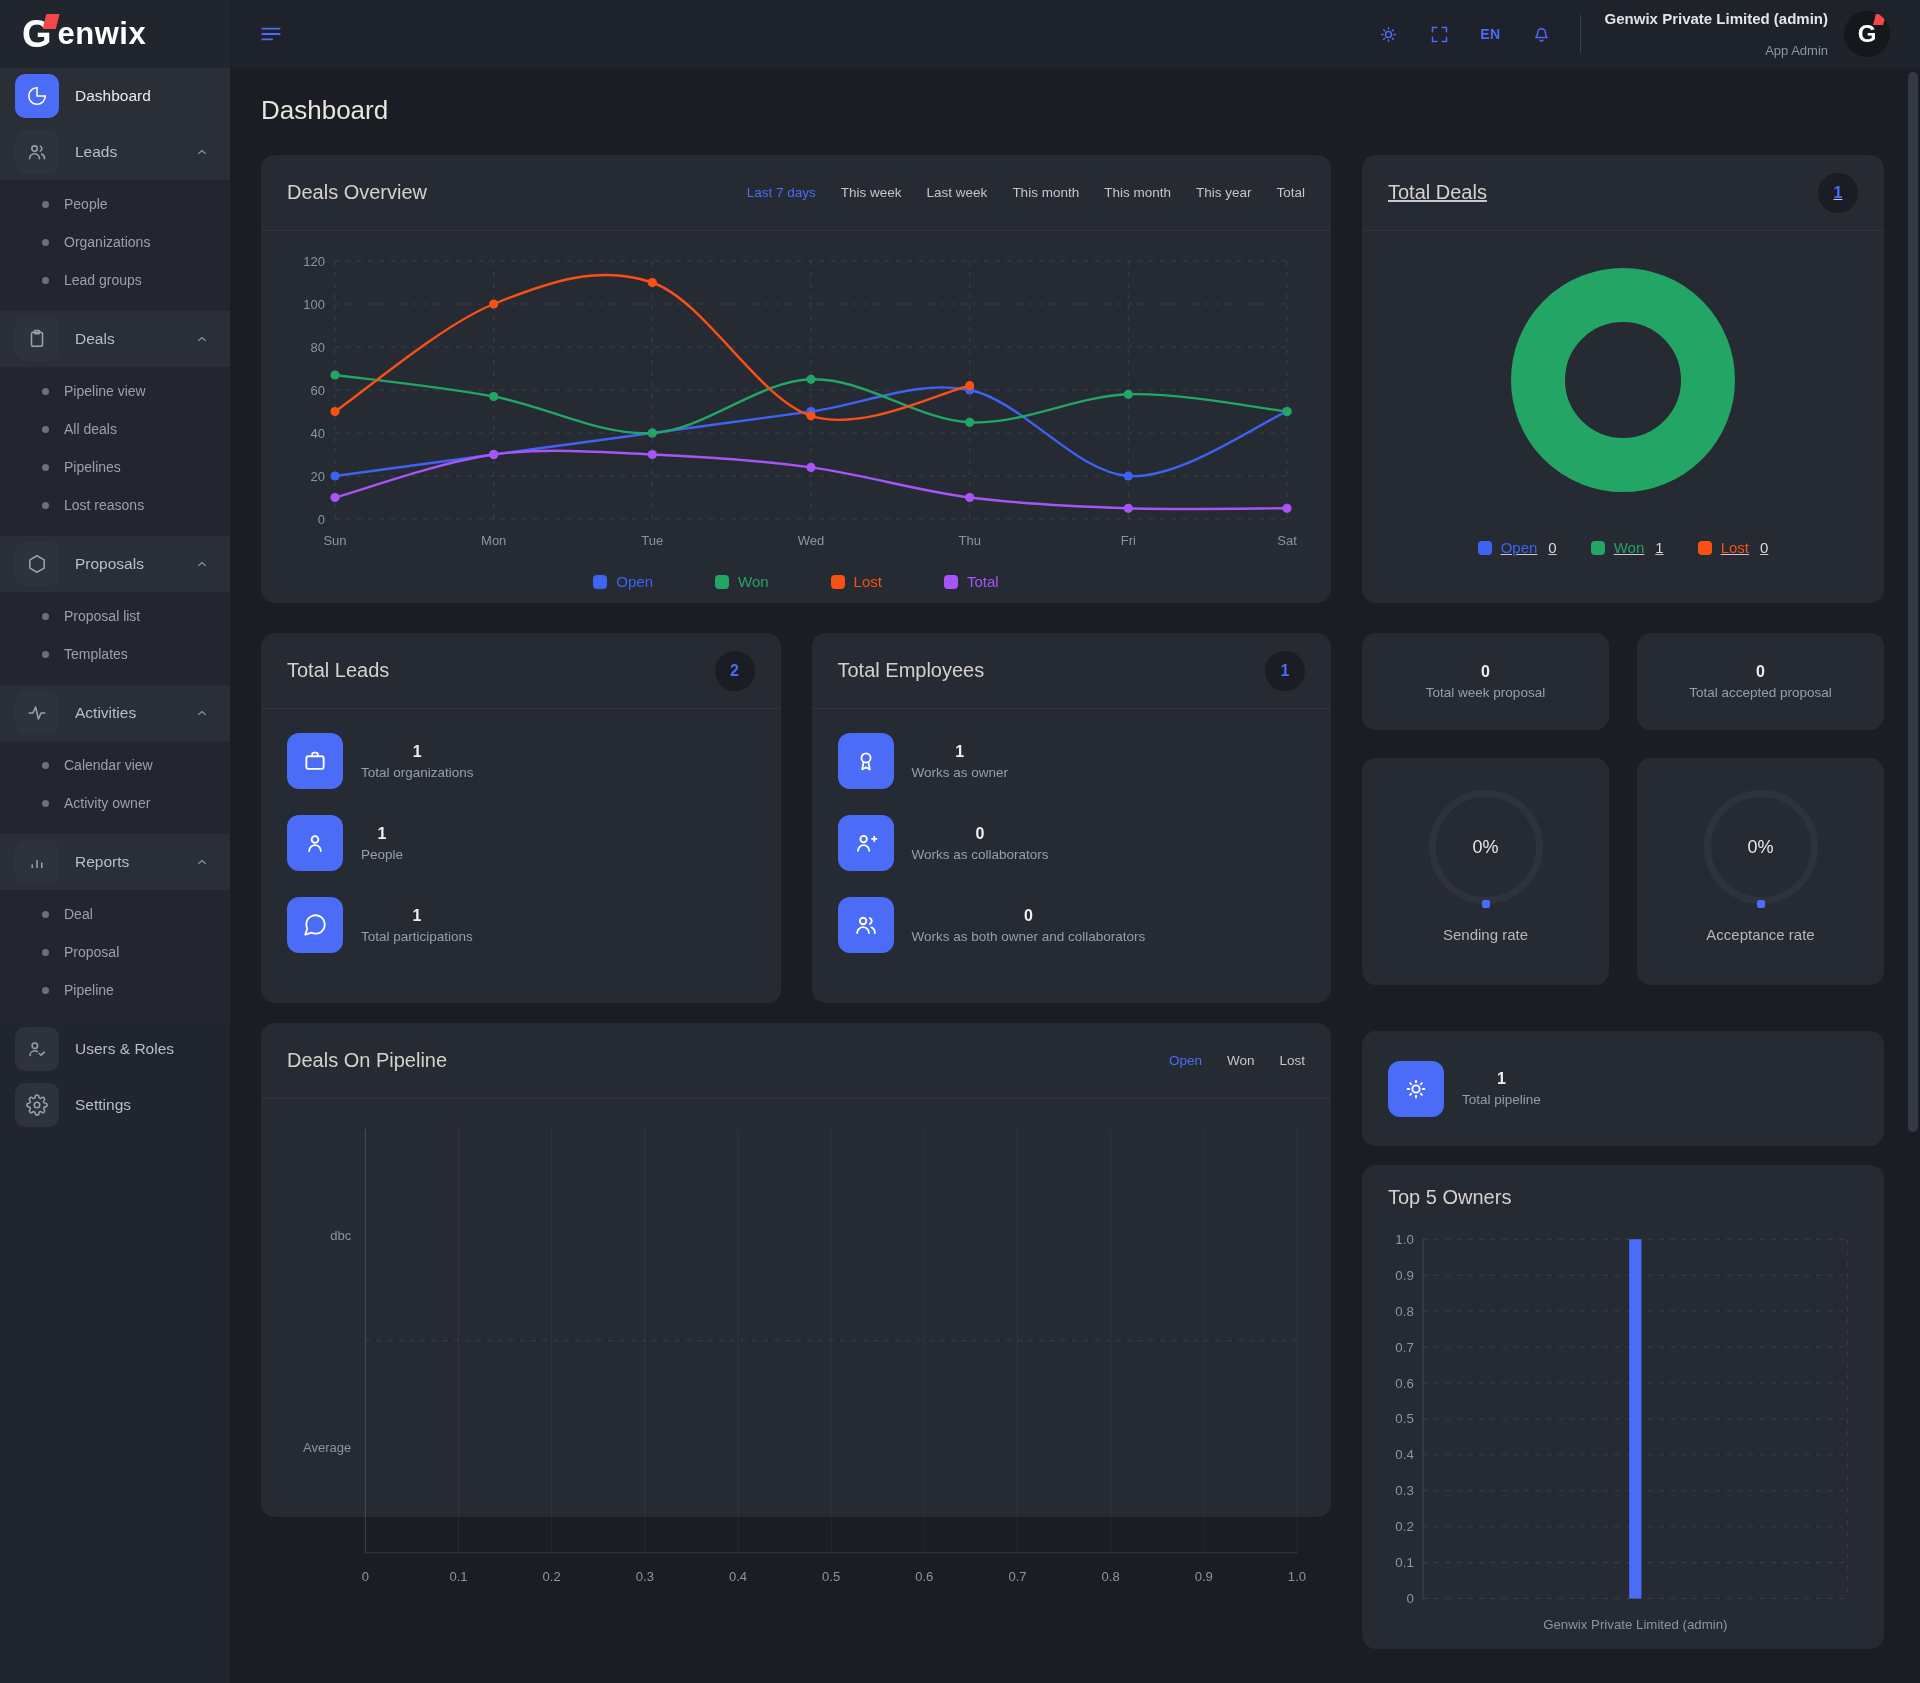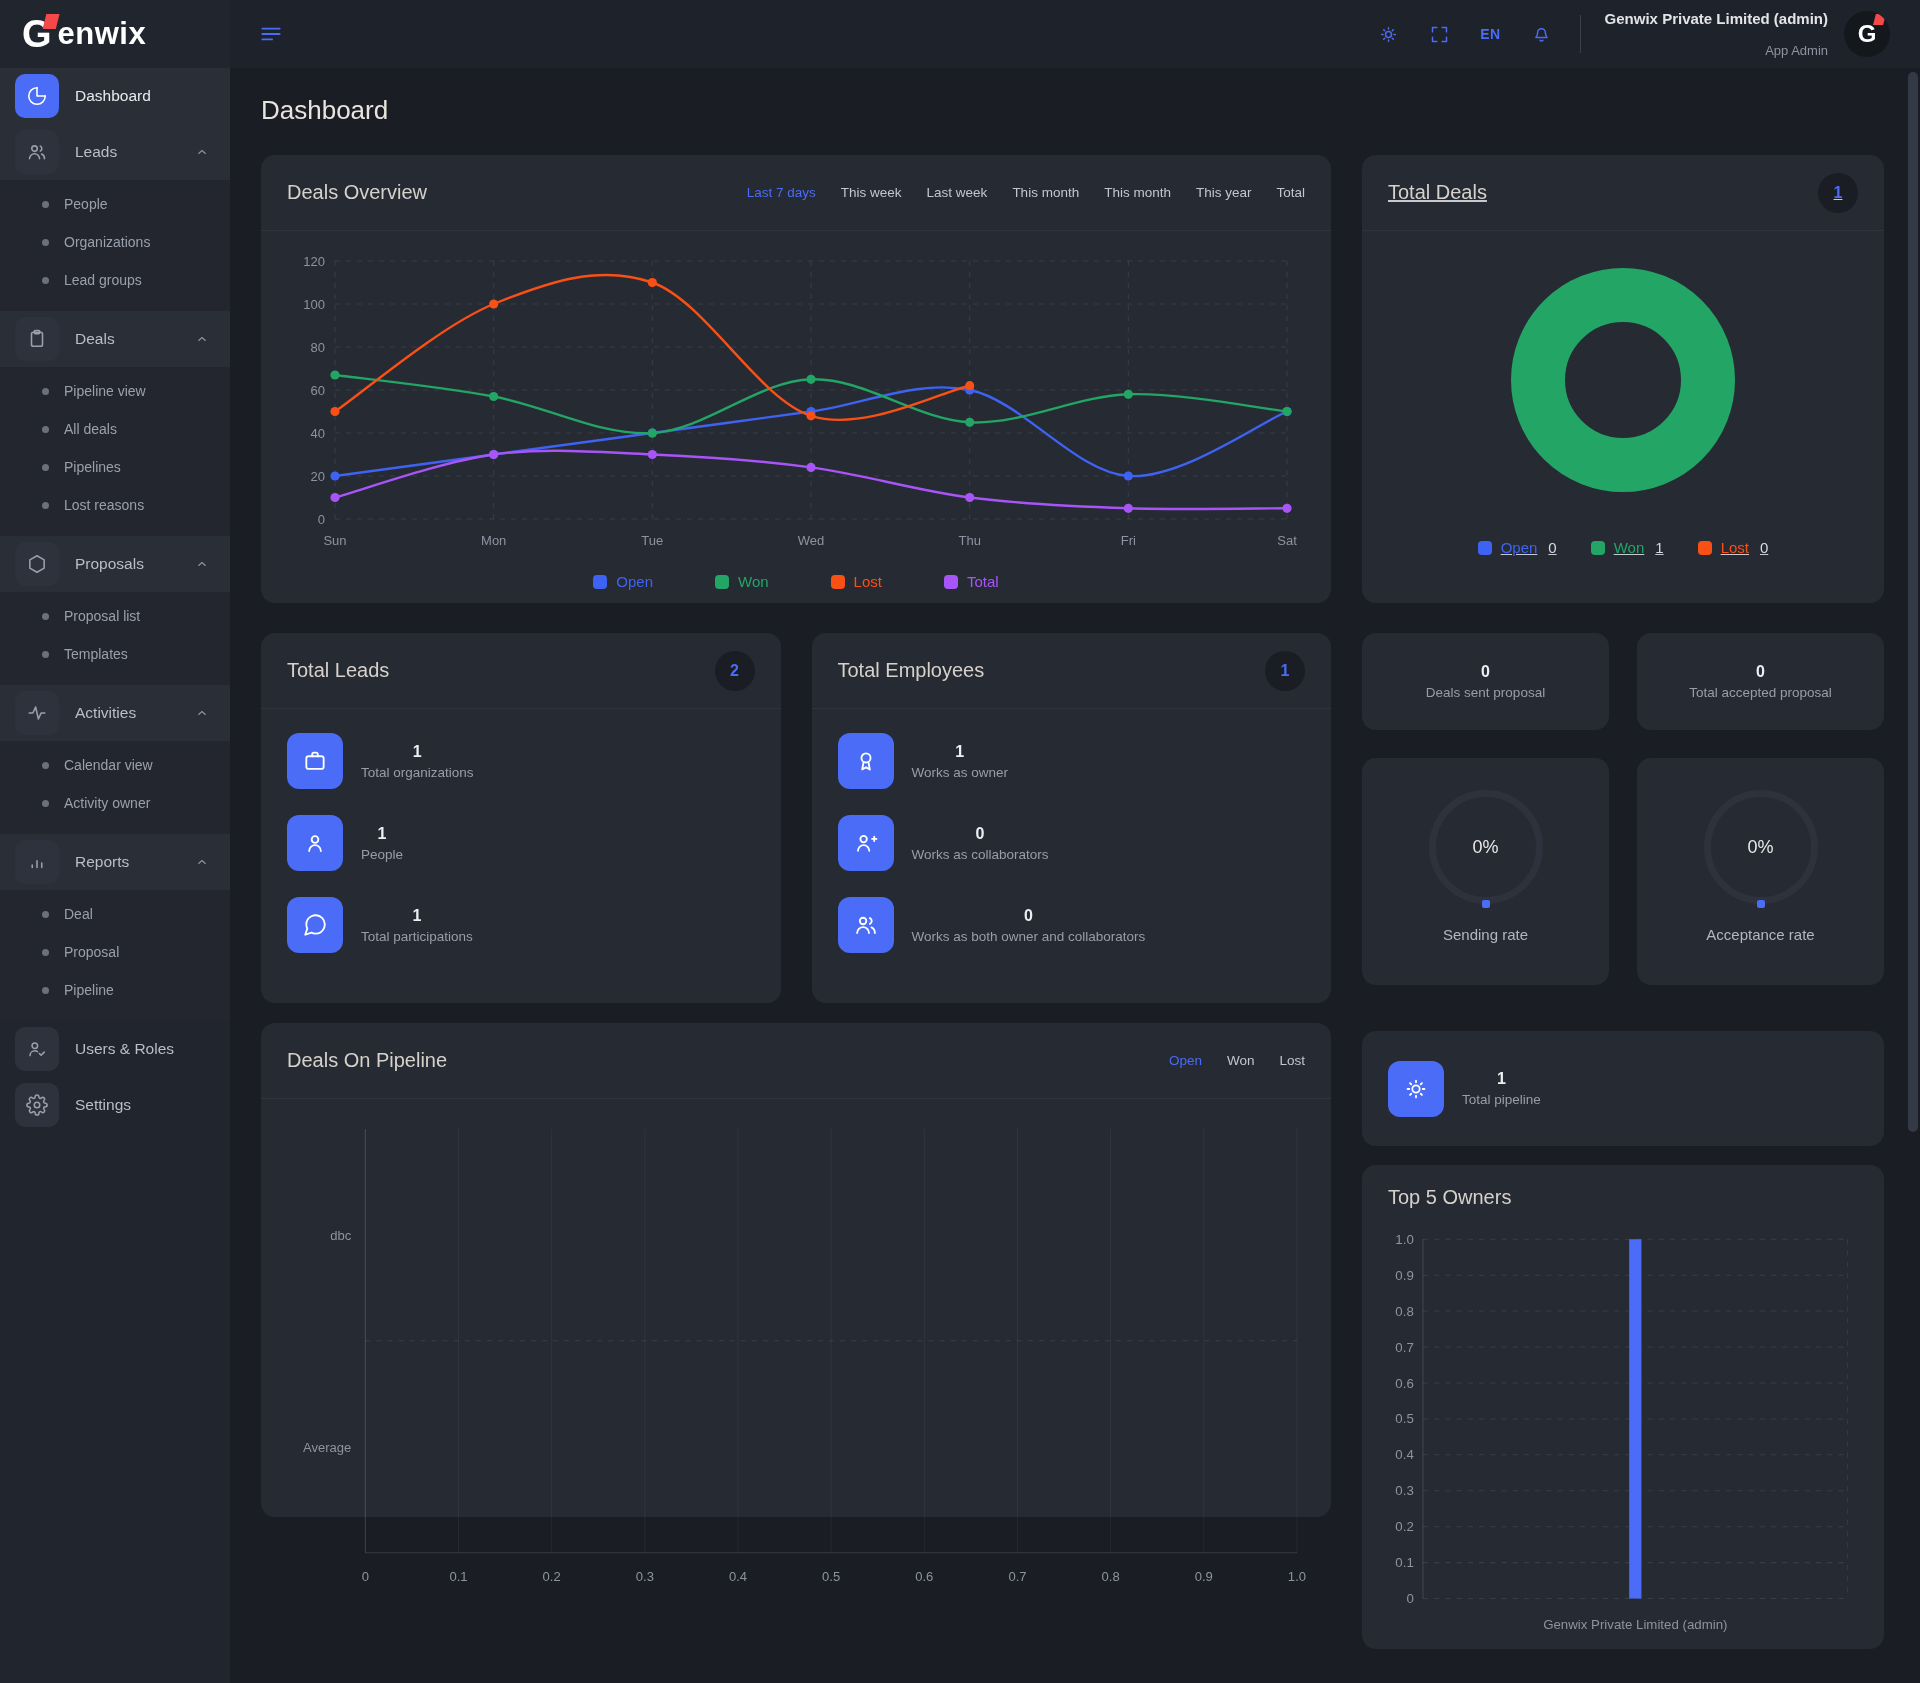--- a/index.html
+++ b/index.html
@@ -592,21 +592,21 @@
                   <span class="lg-sw" style="background:#f95016"></span>
                   <span style="color:#f95016">Lost</span>
                   <span class="lg-count">0</span>
                 </span>
               </div>
           </div>
 
           <div class="mini-grid">
             <div class="card card-mini">
               <div class="stat-val">0</div>
-              <div class="stat-lab">Deals sent proposal</div>
+              <div class="stat-lab">Total week proposal</div>
             </div>
             <div class="card card-mini">
               <div class="stat-val">0</div>
               <div class="stat-lab">Total accepted proposal</div>
             </div>
           </div>
 
           <div class="rate-grid">
             <div class="card card-rate">
               <div class="ring">

